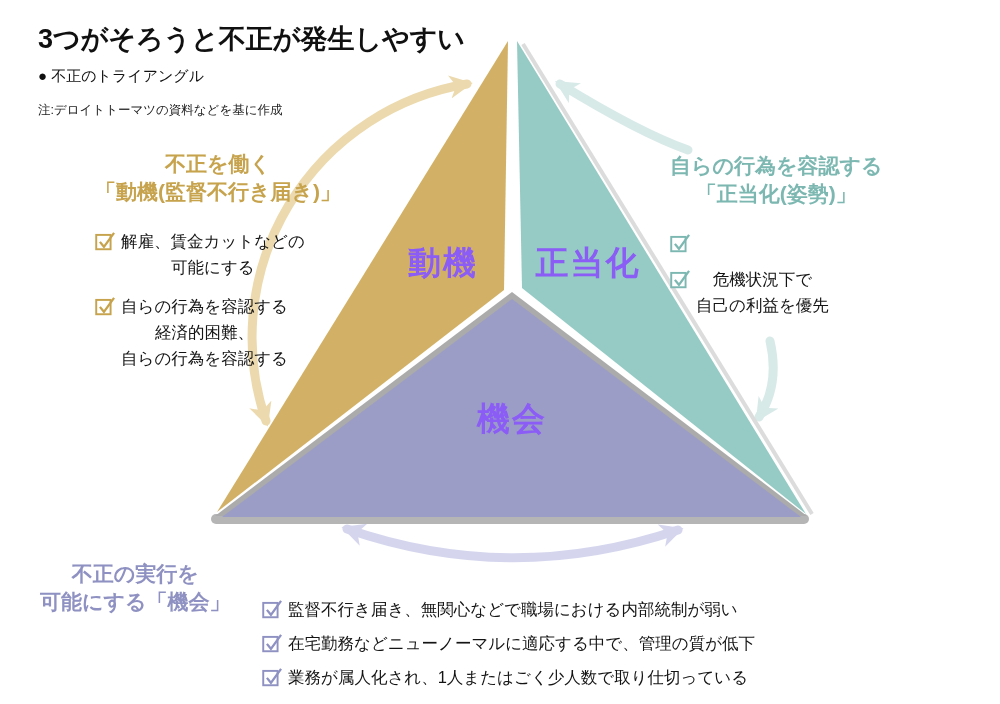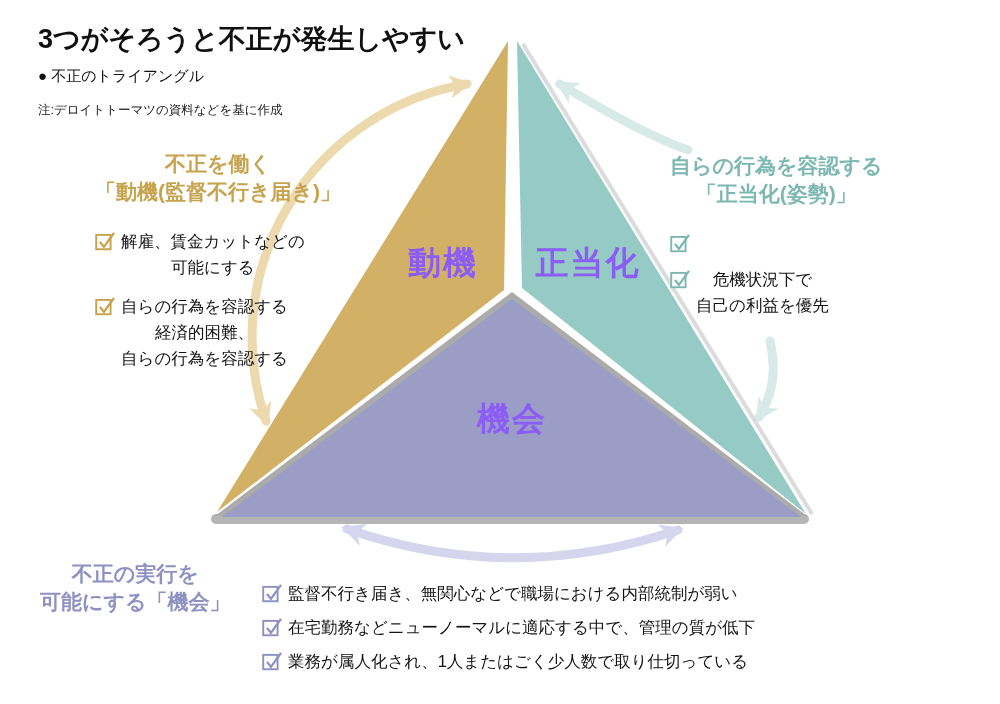--- a/index.html
+++ b/index.html
@@ -129,21 +129,21 @@
   </div>
 </section>
 
 <section class="block opportunity" style="left:40px;top:560px">
   <h2>
     <span>不正の実行を</span>
     <span>可能にする「機会」</span>
   </h2>
 </section>
 
-<section class="block opportunity opp-items" style="left:262px;top:558px">
+<section class="block opportunity opp-items" style="left:262px;top:574px">
   <div class="item">
     <svg class="cb" viewBox="0 0 24 24">
         <rect x="1.4" y="5.6" width="16.4" height="16.4"></rect>
         <path d="M5.6 13.6 L10.2 19.2 L21.8 3.2"></path>
       </svg>
     <div class="lines">
       <span>監督不行き届き、無関心などで職場における内部統制が弱い</span>
     </div>
   </div>
   <div class="item">

